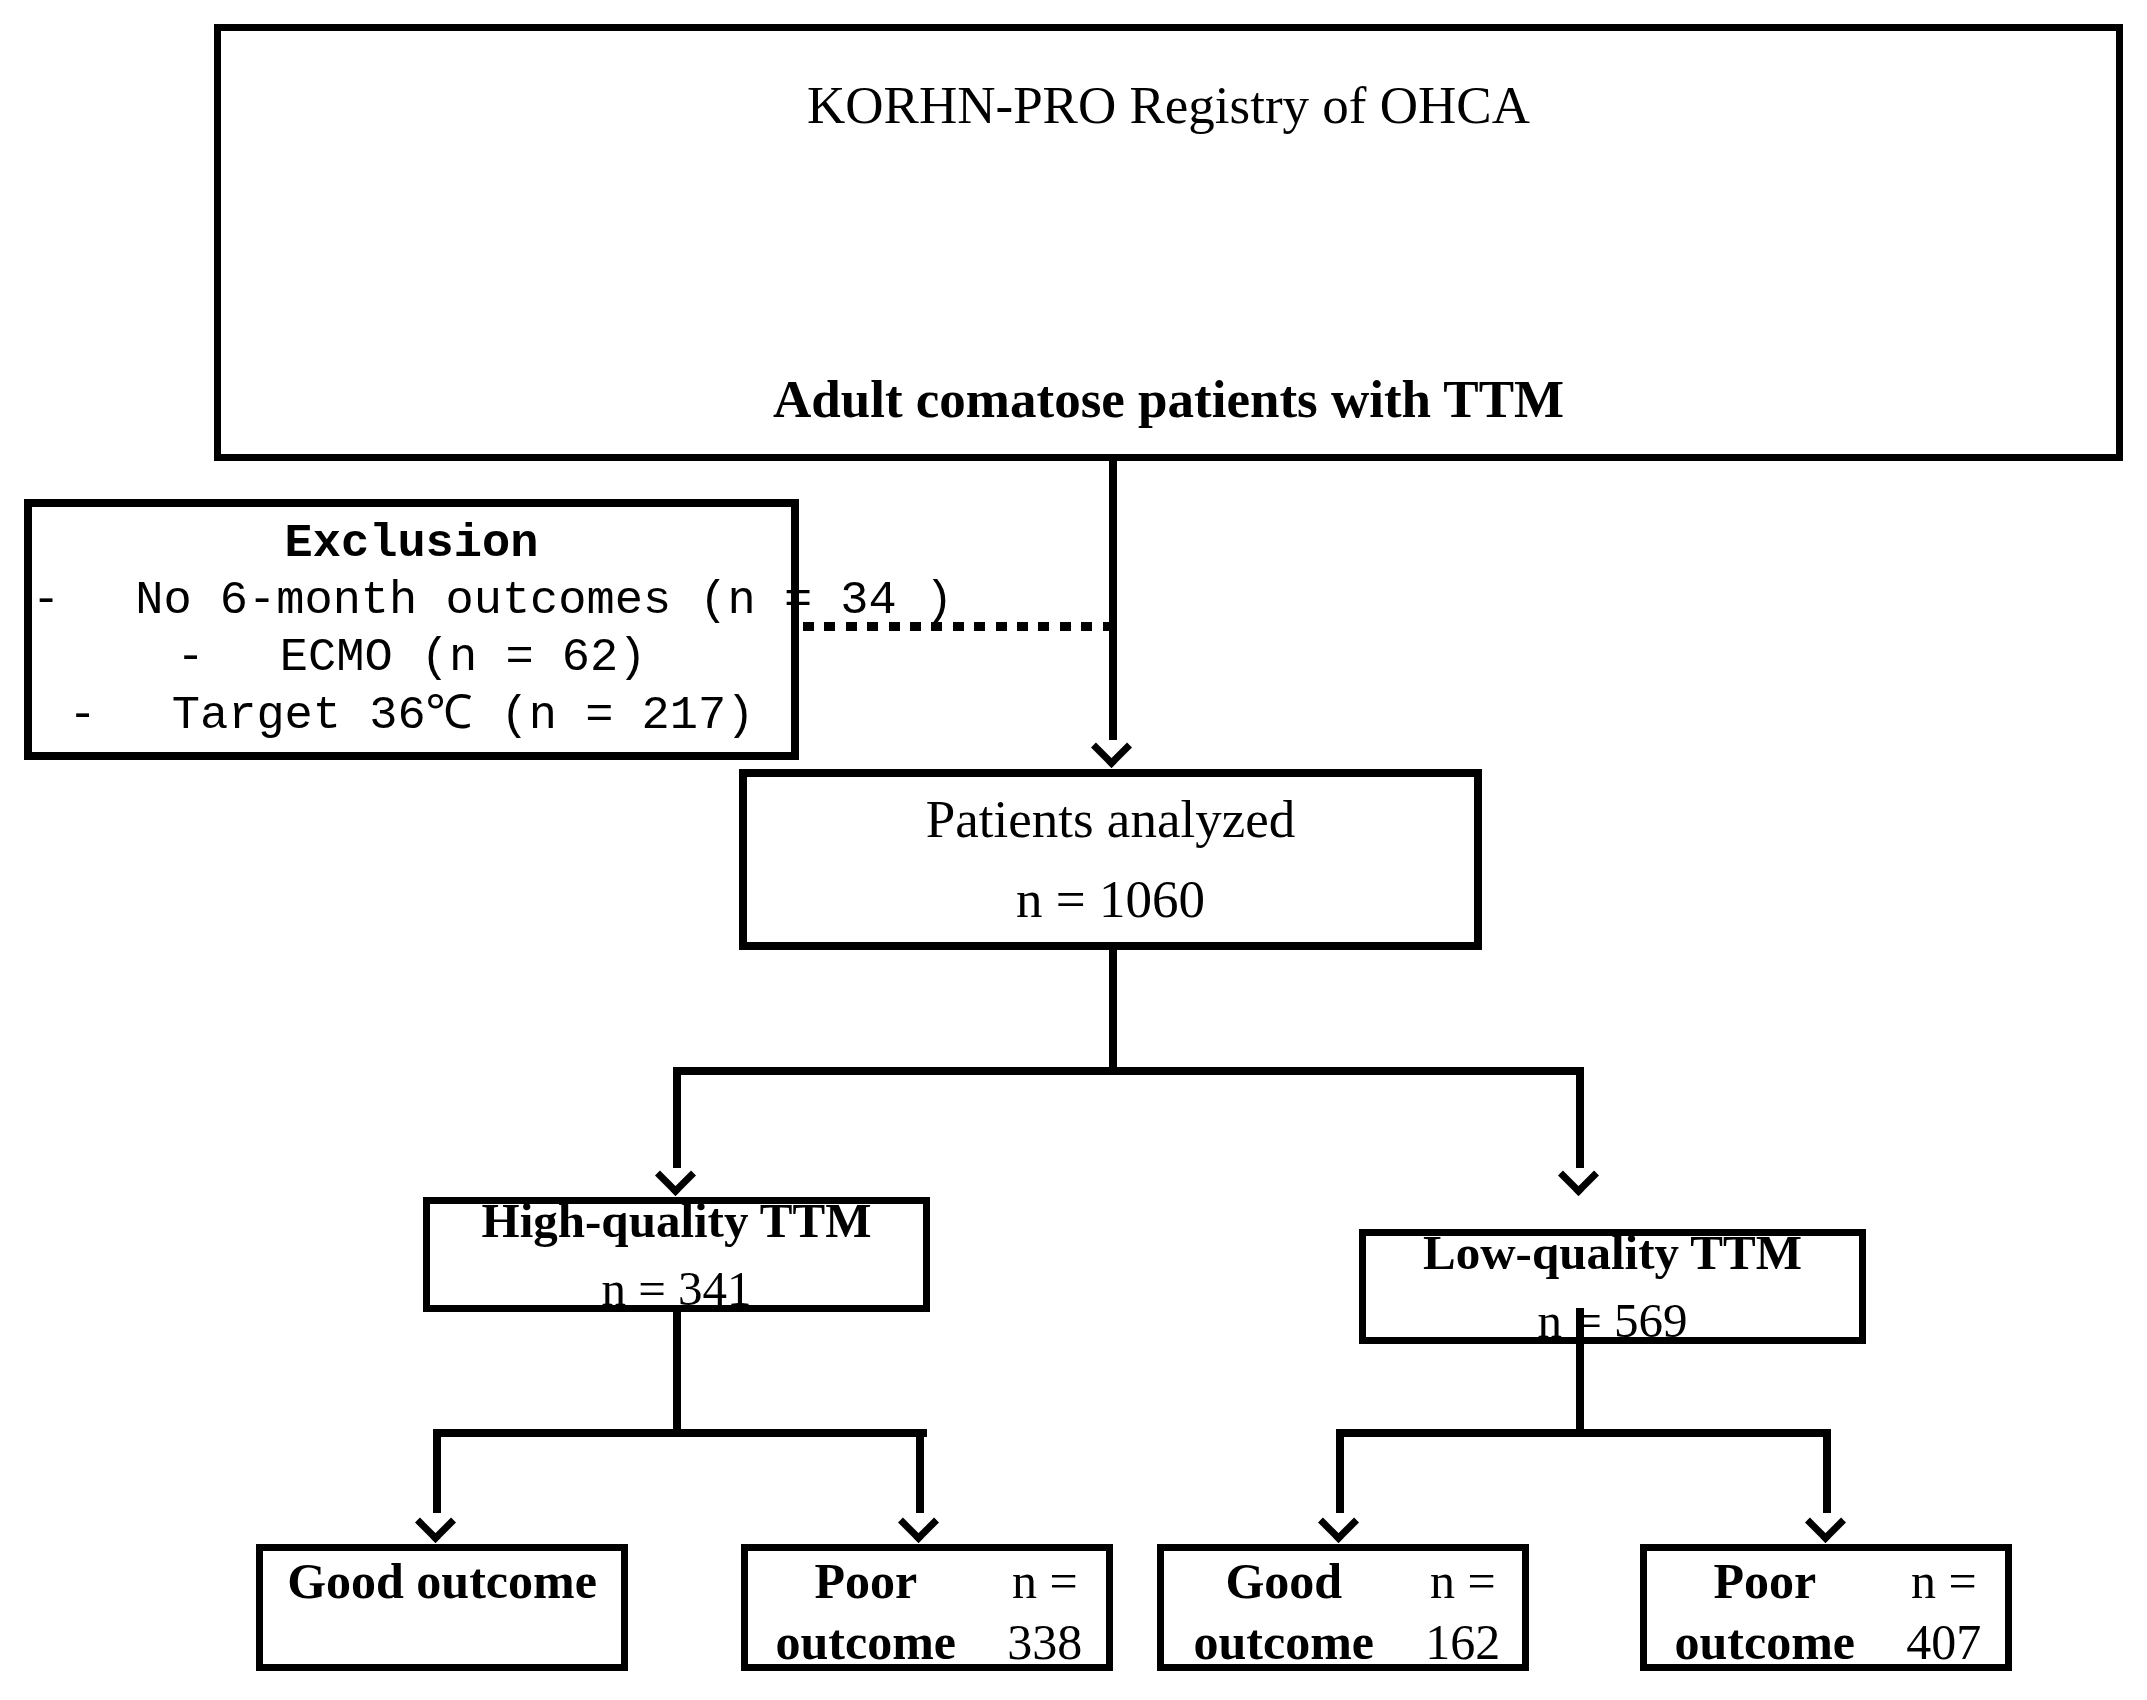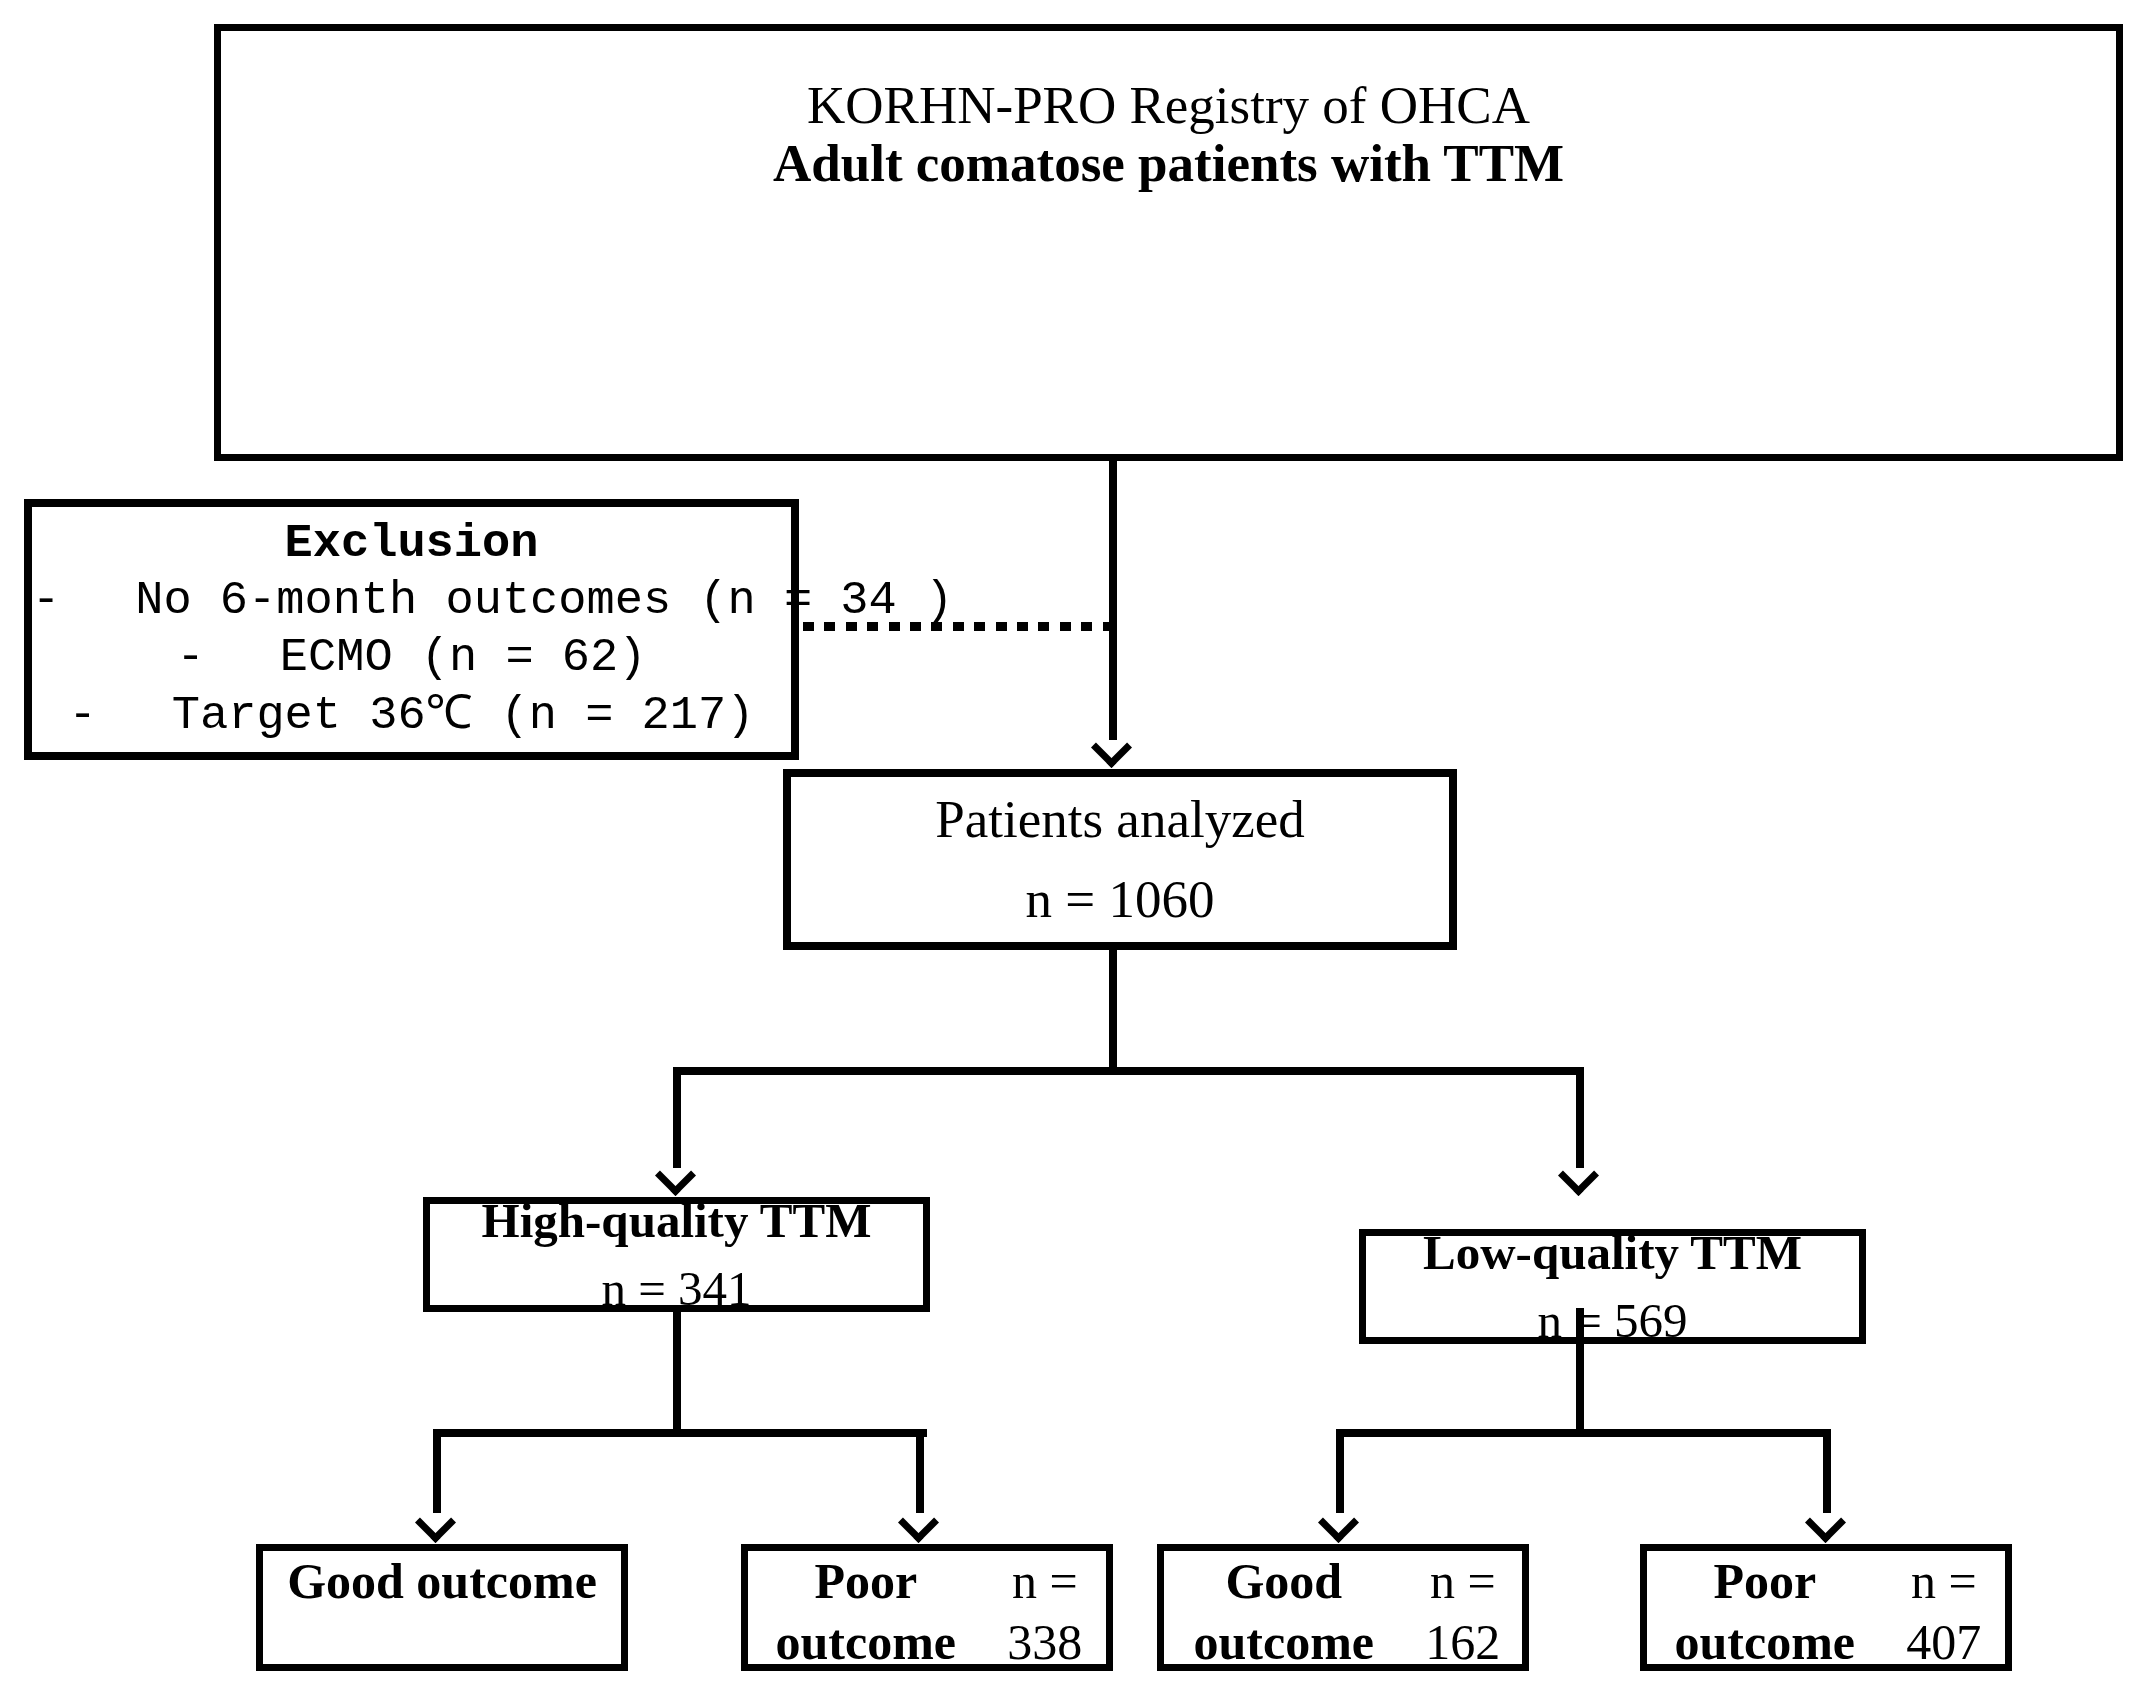--- a/index.html
+++ b/index.html
@@ -17,43 +17,43 @@
     box-sizing:border-box;
     border:7.7px solid #000;
     background:#ffffff;
     text-align:center;
   }
   .bold{font-weight:700;}
 
   
   .top-box{
     left:214px; top:24px; width:1909px; height:437px;
-    display:flex; flex-direction:column; 
+    display:flex; flex-direction:column; justify-content:space-between;
     padding:45px 31px 26px;
     font-size:53px; line-height:1.1;
   }
 
   
   .exclusion-box{
     left:24px; top:499px; width:775px; height:261px;
     border-width:8.6px;
     display:flex; flex-direction:column; justify-content:space-evenly;
     padding:5.1px 0;
     font-size:47px; line-height:1.1;font-family:Liberation Mono, monospace;
   }
   .ex-item{white-space:nowrap;}
   .ex-item .dash{display:inline-block;}
   .ex-item .gap{display:inline-block;width:75px;}
 
   
   .analyzed-box{
-    left:739px; top:769px; width:674px; height:181px;
+    left:739px; top:769px; width:743px; height:181px;
     border-width:8.6px;
     display:flex; flex-direction:column; justify-content:center;
-    font-size:53px; line-height:1.5;margin-left:44px;
+    font-size:53px; line-height:1.5;
   }
 
   
   .ttm-box{
     height:115px; top:1197px; width:507px;
     display:flex; flex-direction:column; justify-content:center;
     font-size:49px; line-height:1.13;gap:12px;
   }
   .high-box{left:423px;}
   .low-box{left:1359px;margin-top:32px;}

